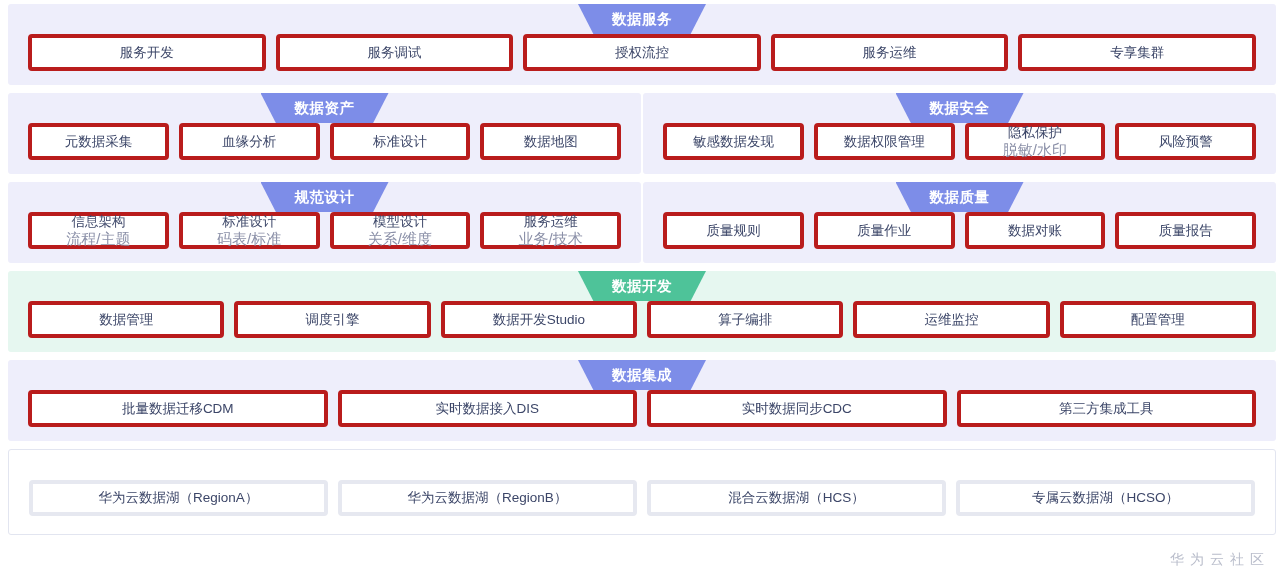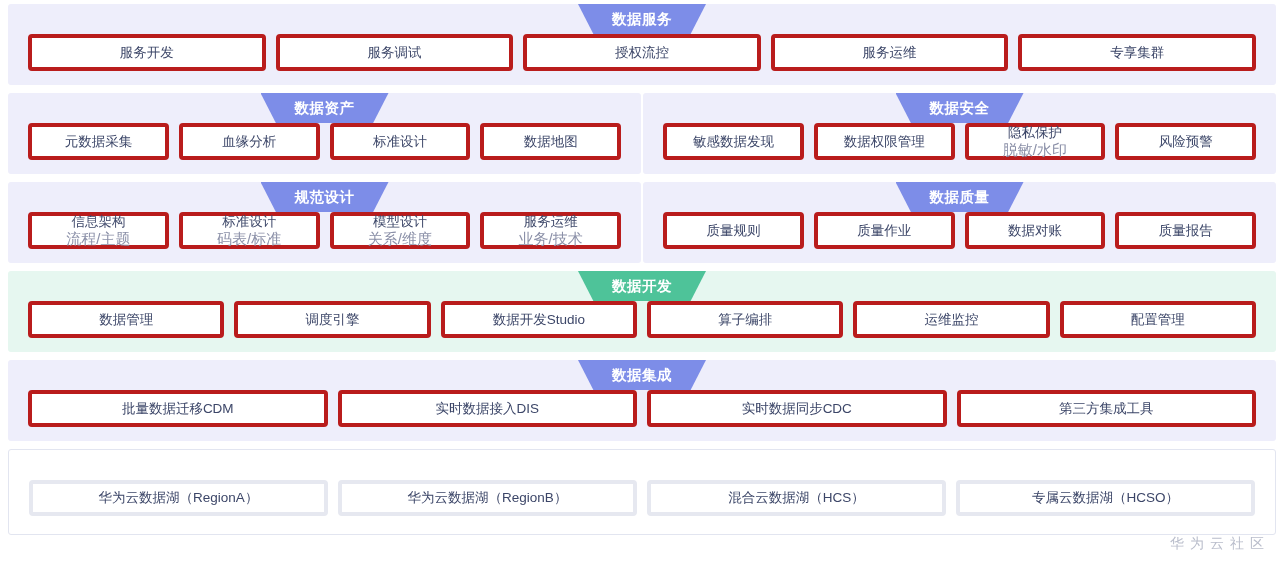--- a/index.html
+++ b/index.html
@@ -101,21 +101,21 @@
   }
   .row > .panel { flex: 1 1 0; min-width: 0; }
   .stack { display: flex; flex-direction: column; gap: 8px; padding: 0 8px; }
 
   .spacer-sm { height: 8px; }
 
   
   .watermark {
     position: absolute;
     right: 14px;
-    bottom: 24px;
+    bottom: 8px;
     font-size: 14px;
     color: #b9bdcb;
     letter-spacing: 6px;
     user-select: none;
     pointer-events: none;
   }
 </style>
 </head>
 <body>
 

